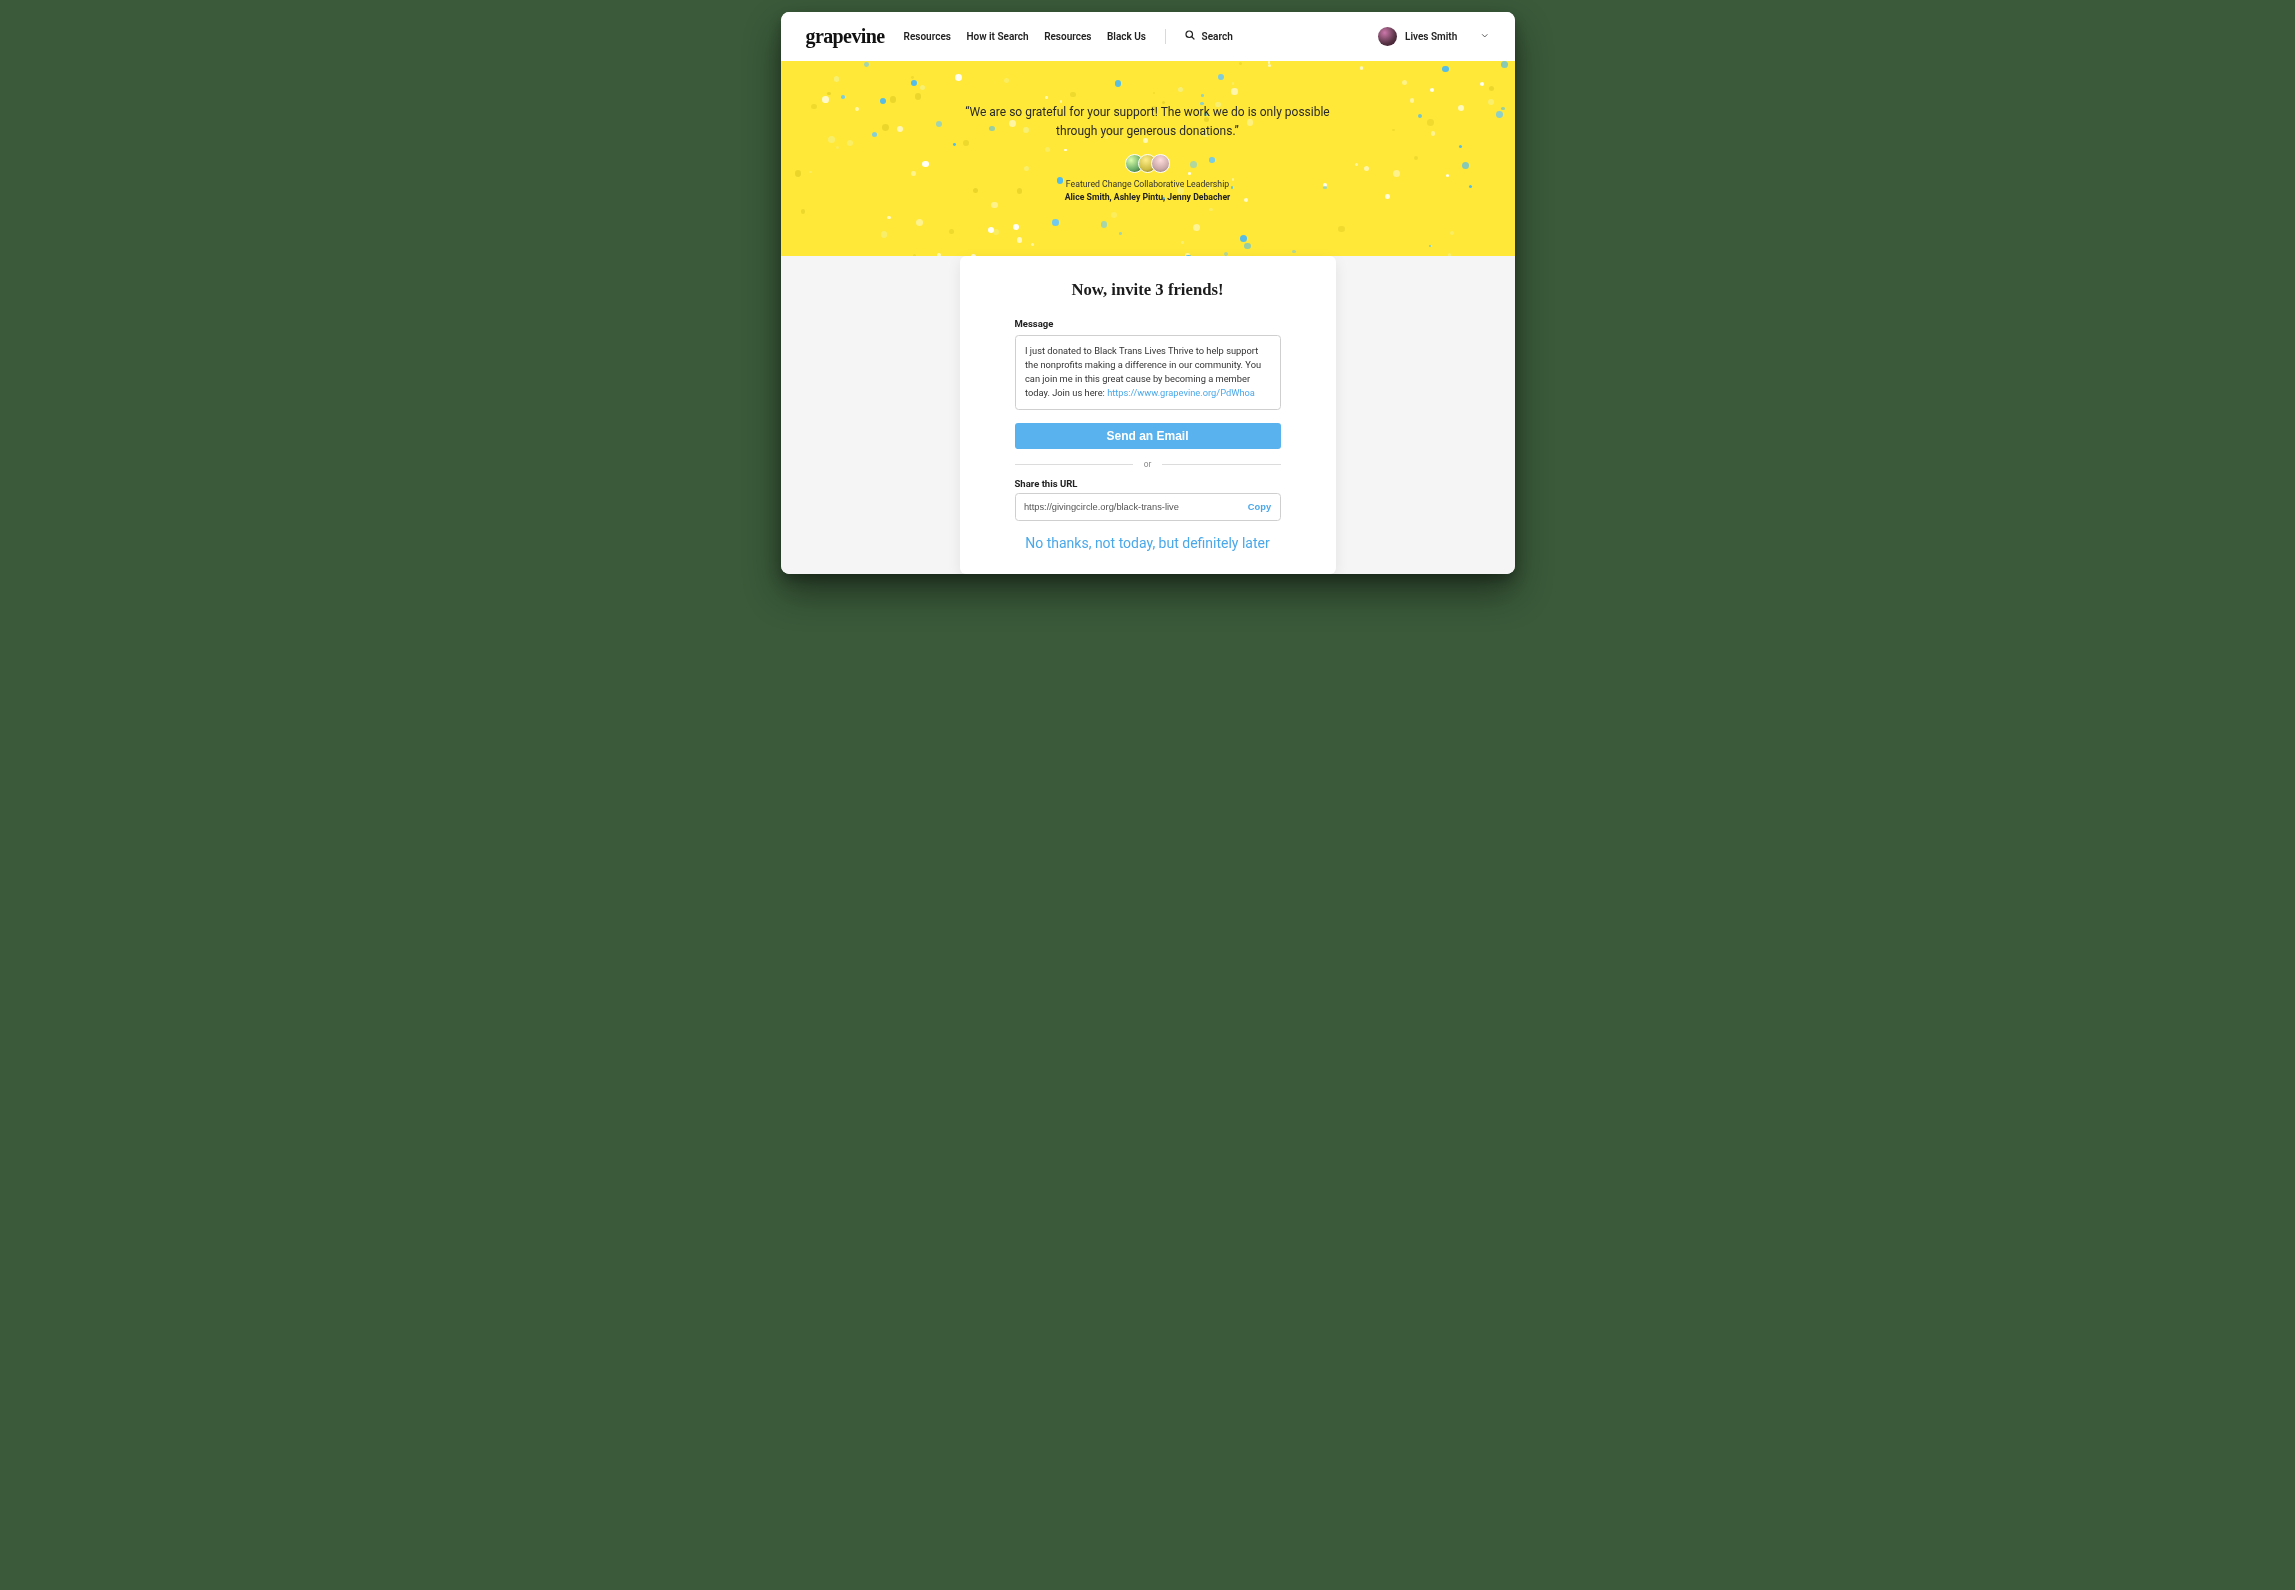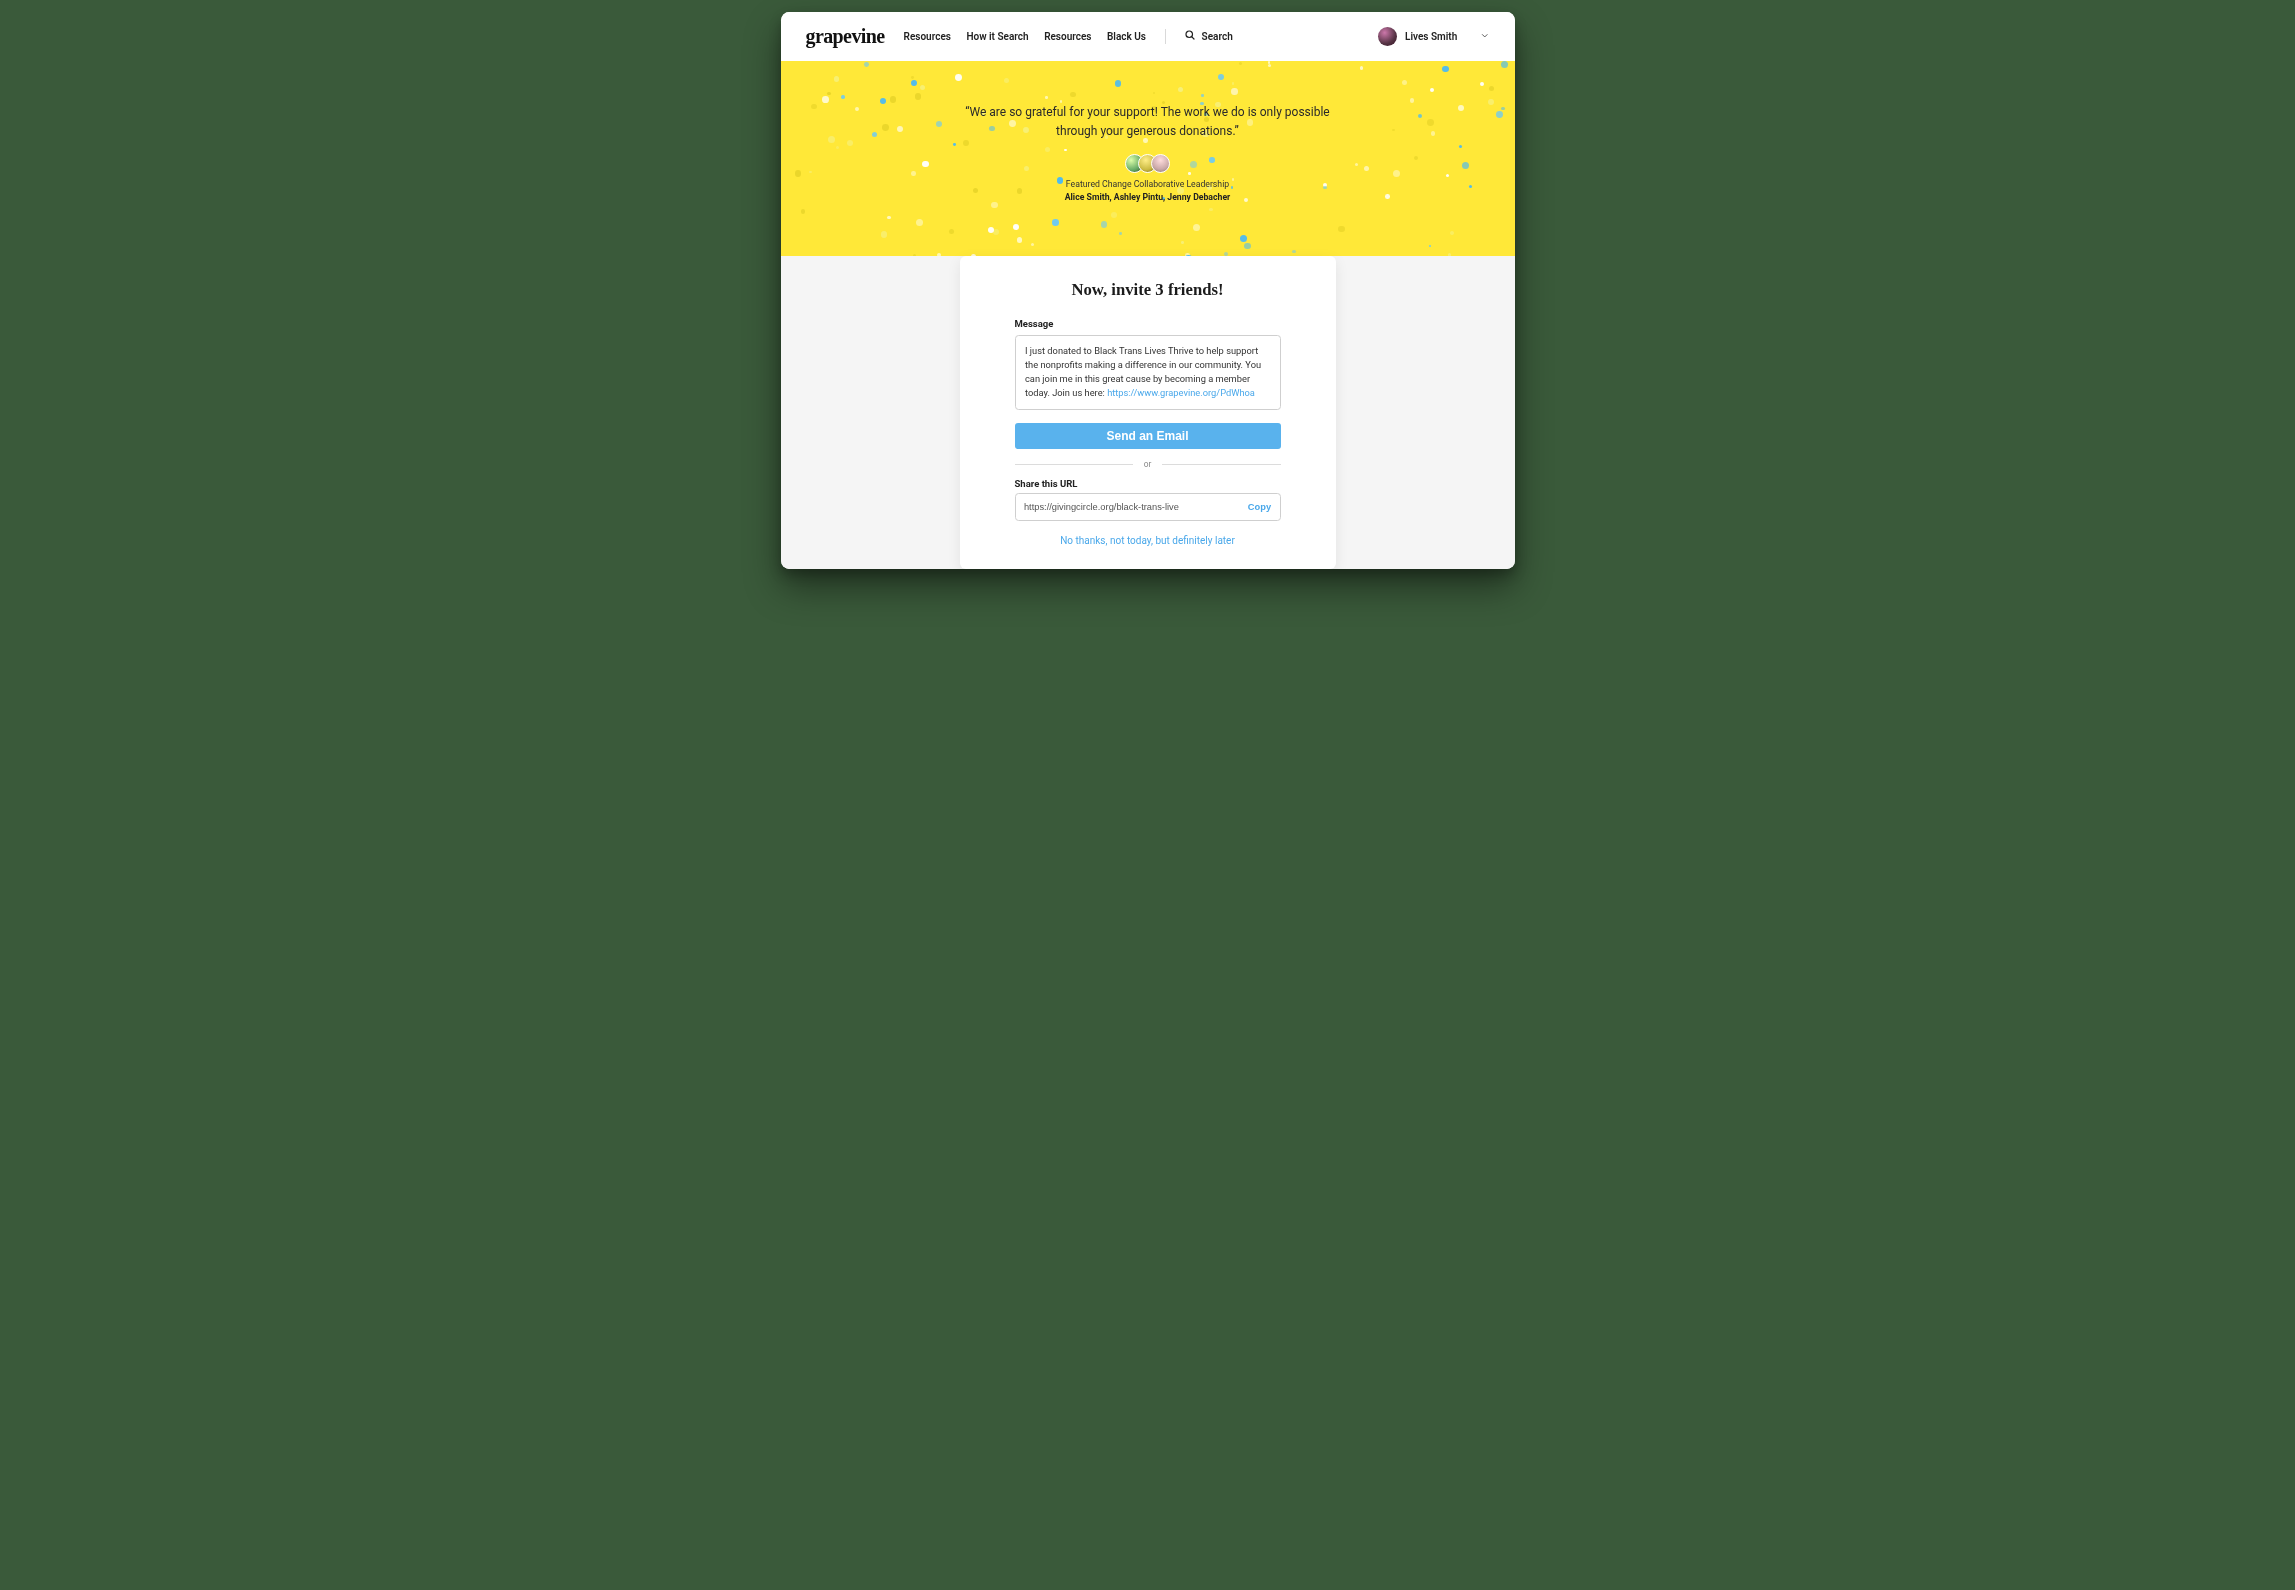--- a/index.html
+++ b/index.html
@@ -183,21 +183,21 @@
     background: transparent;
   }
   .copy-btn {
     border: none; background: transparent;
     color: #4aa8ea; font-size: 9.3px; font-weight: 600;
     cursor: pointer;
   }
   .skip {
     display: block; text-align: center;
     margin: 14.3px auto 0 auto;
-    font-size: 10px; color: #4aa8ea;
+    font-size: 14px; color: #4aa8ea;
     cursor: pointer;
   }
   
   .cutoff-mask {
     height: 4.8px;
   }
 </style>
 </head>
 <body>
 

